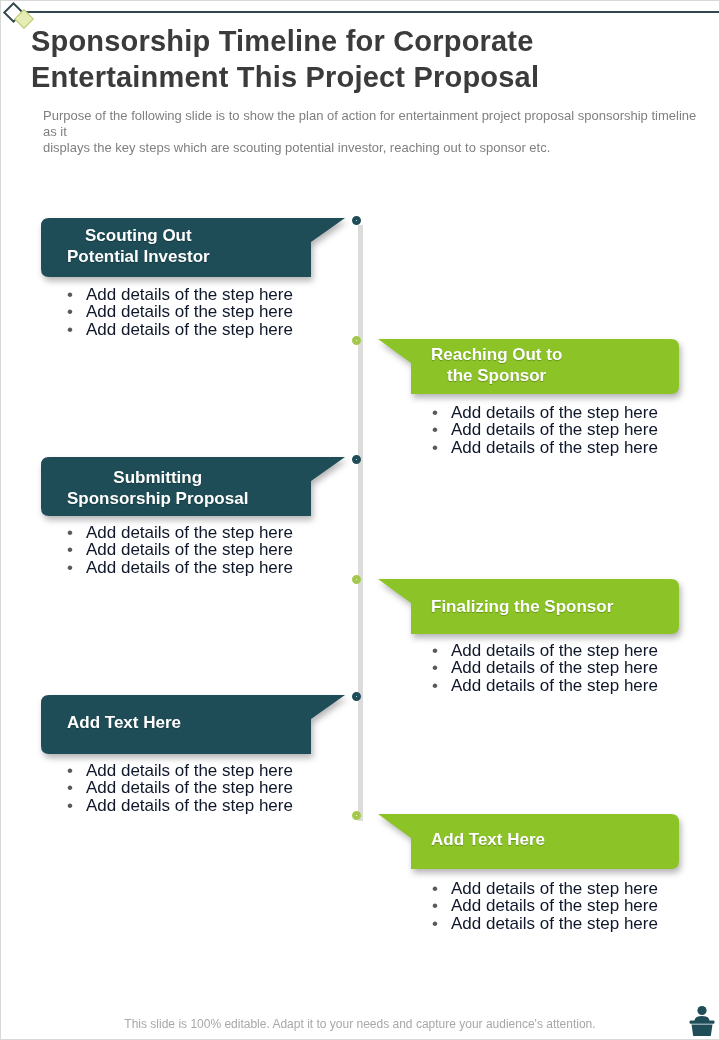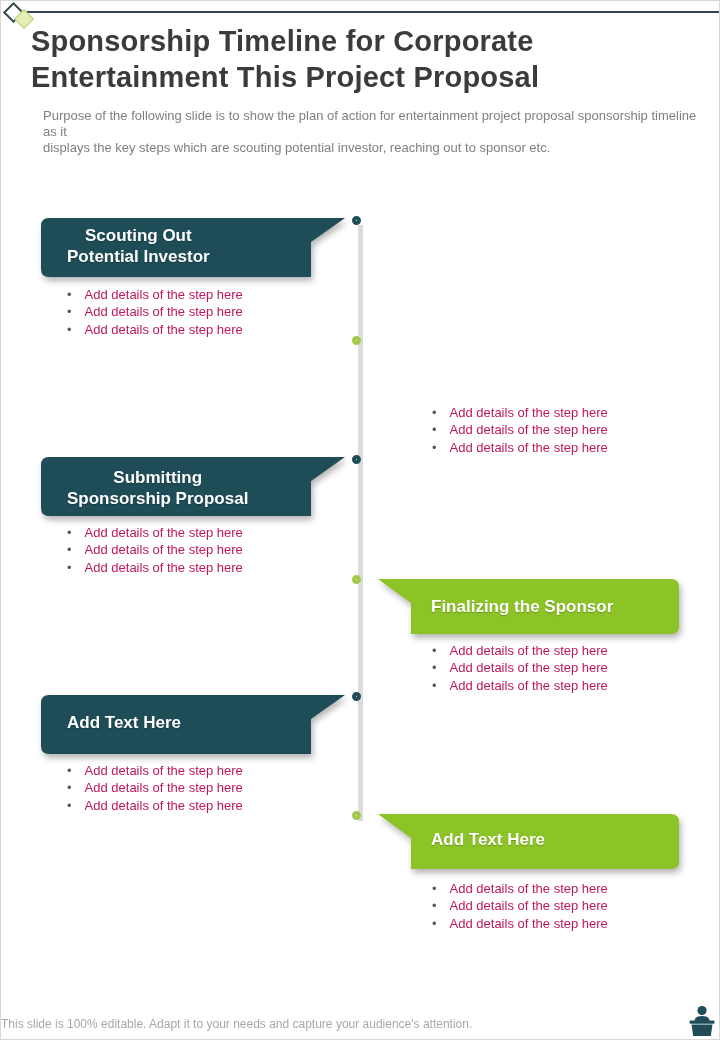--- a/index.html
+++ b/index.html
@@ -42,26 +42,26 @@
   .banner-title {
     position:absolute; top:0; bottom:4px; display:flex; align-items:center;
     color:#ffffff; font-weight:bold; font-size:17px; line-height:21px;
     white-space:pre-line; text-shadow:0 1px 1px rgba(0,0,0,0.25);text-align:center;
   }
   .banner-dark  .banner-title { left:26px; right:44px; }
   .banner-green .banner-title { left:53px; right:18px; }
   
   .bullets { position:absolute; list-style:none; width:290px; z-index:2; }
   .bullets li {
-    display:flex; font-size:13px; line-height:17.3px; color:#be185d;
+    display:flex; font-size:17px; line-height:17.3px; color:#0f172a;
   }
   .bullets li::before { content:"\2022"; color:#595959; margin:0 13px 0 4px; }
   
   .footer-note {
-    position:absolute; left:0; right:0; top:1016px; text-align:left;
+    position:absolute; left:0; right:0; top:1016px; text-align:center;
     font-size:12px; color:#a8a8a8;
   }
   .podium-icon { position:absolute; left:685px; top:1003px; z-index:2; }
 </style>
 </head>
 <body>
 
 <div class="slide">
 
   <div class="top-rule"></div>
@@ -87,20 +87,27 @@
     </svg>
     <div class="banner-title">Scouting Out
 Potential Investor</div>
   </div>
   <ul class="bullets" style="left:62px; top:285px;">
     <li>Add details of the step here</li>
     <li>Add details of the step here</li>
     <li>Add details of the step here</li>
   </ul>
 
+  <div class="banner banner-green" style="left:377px; top:338px; width:301px; height:55px;">
+    <svg width="301" height="55" viewBox="0 0 301 55">
+      <path d="M0 0 H293 Q301 0 301 8 V47 Q301 55 293 55 H33 V24 L0 0 Z" style="fill:var(--c-green,#8cc427)"></path>
+    </svg>
+    <div class="banner-title">Reaching Out to
+the Sponsor</div>
+  </div>
   <ul class="bullets" style="left:427px; top:403px;">
     <li>Add details of the step here</li>
     <li>Add details of the step here</li>
     <li>Add details of the step here</li>
   </ul>
 
   <div class="banner banner-dark" style="left:40px; top:456px; width:304px; height:66px;">
     <svg width="304" height="59" viewBox="0 0 304 59">
       <path d="M8 0 H304 L270 24 V59 H8 Q0 59 0 51 V8 Q0 0 8 0 Z" style="fill:var(--c-dark_teal,#1e4d57)"></path>
     </svg>

